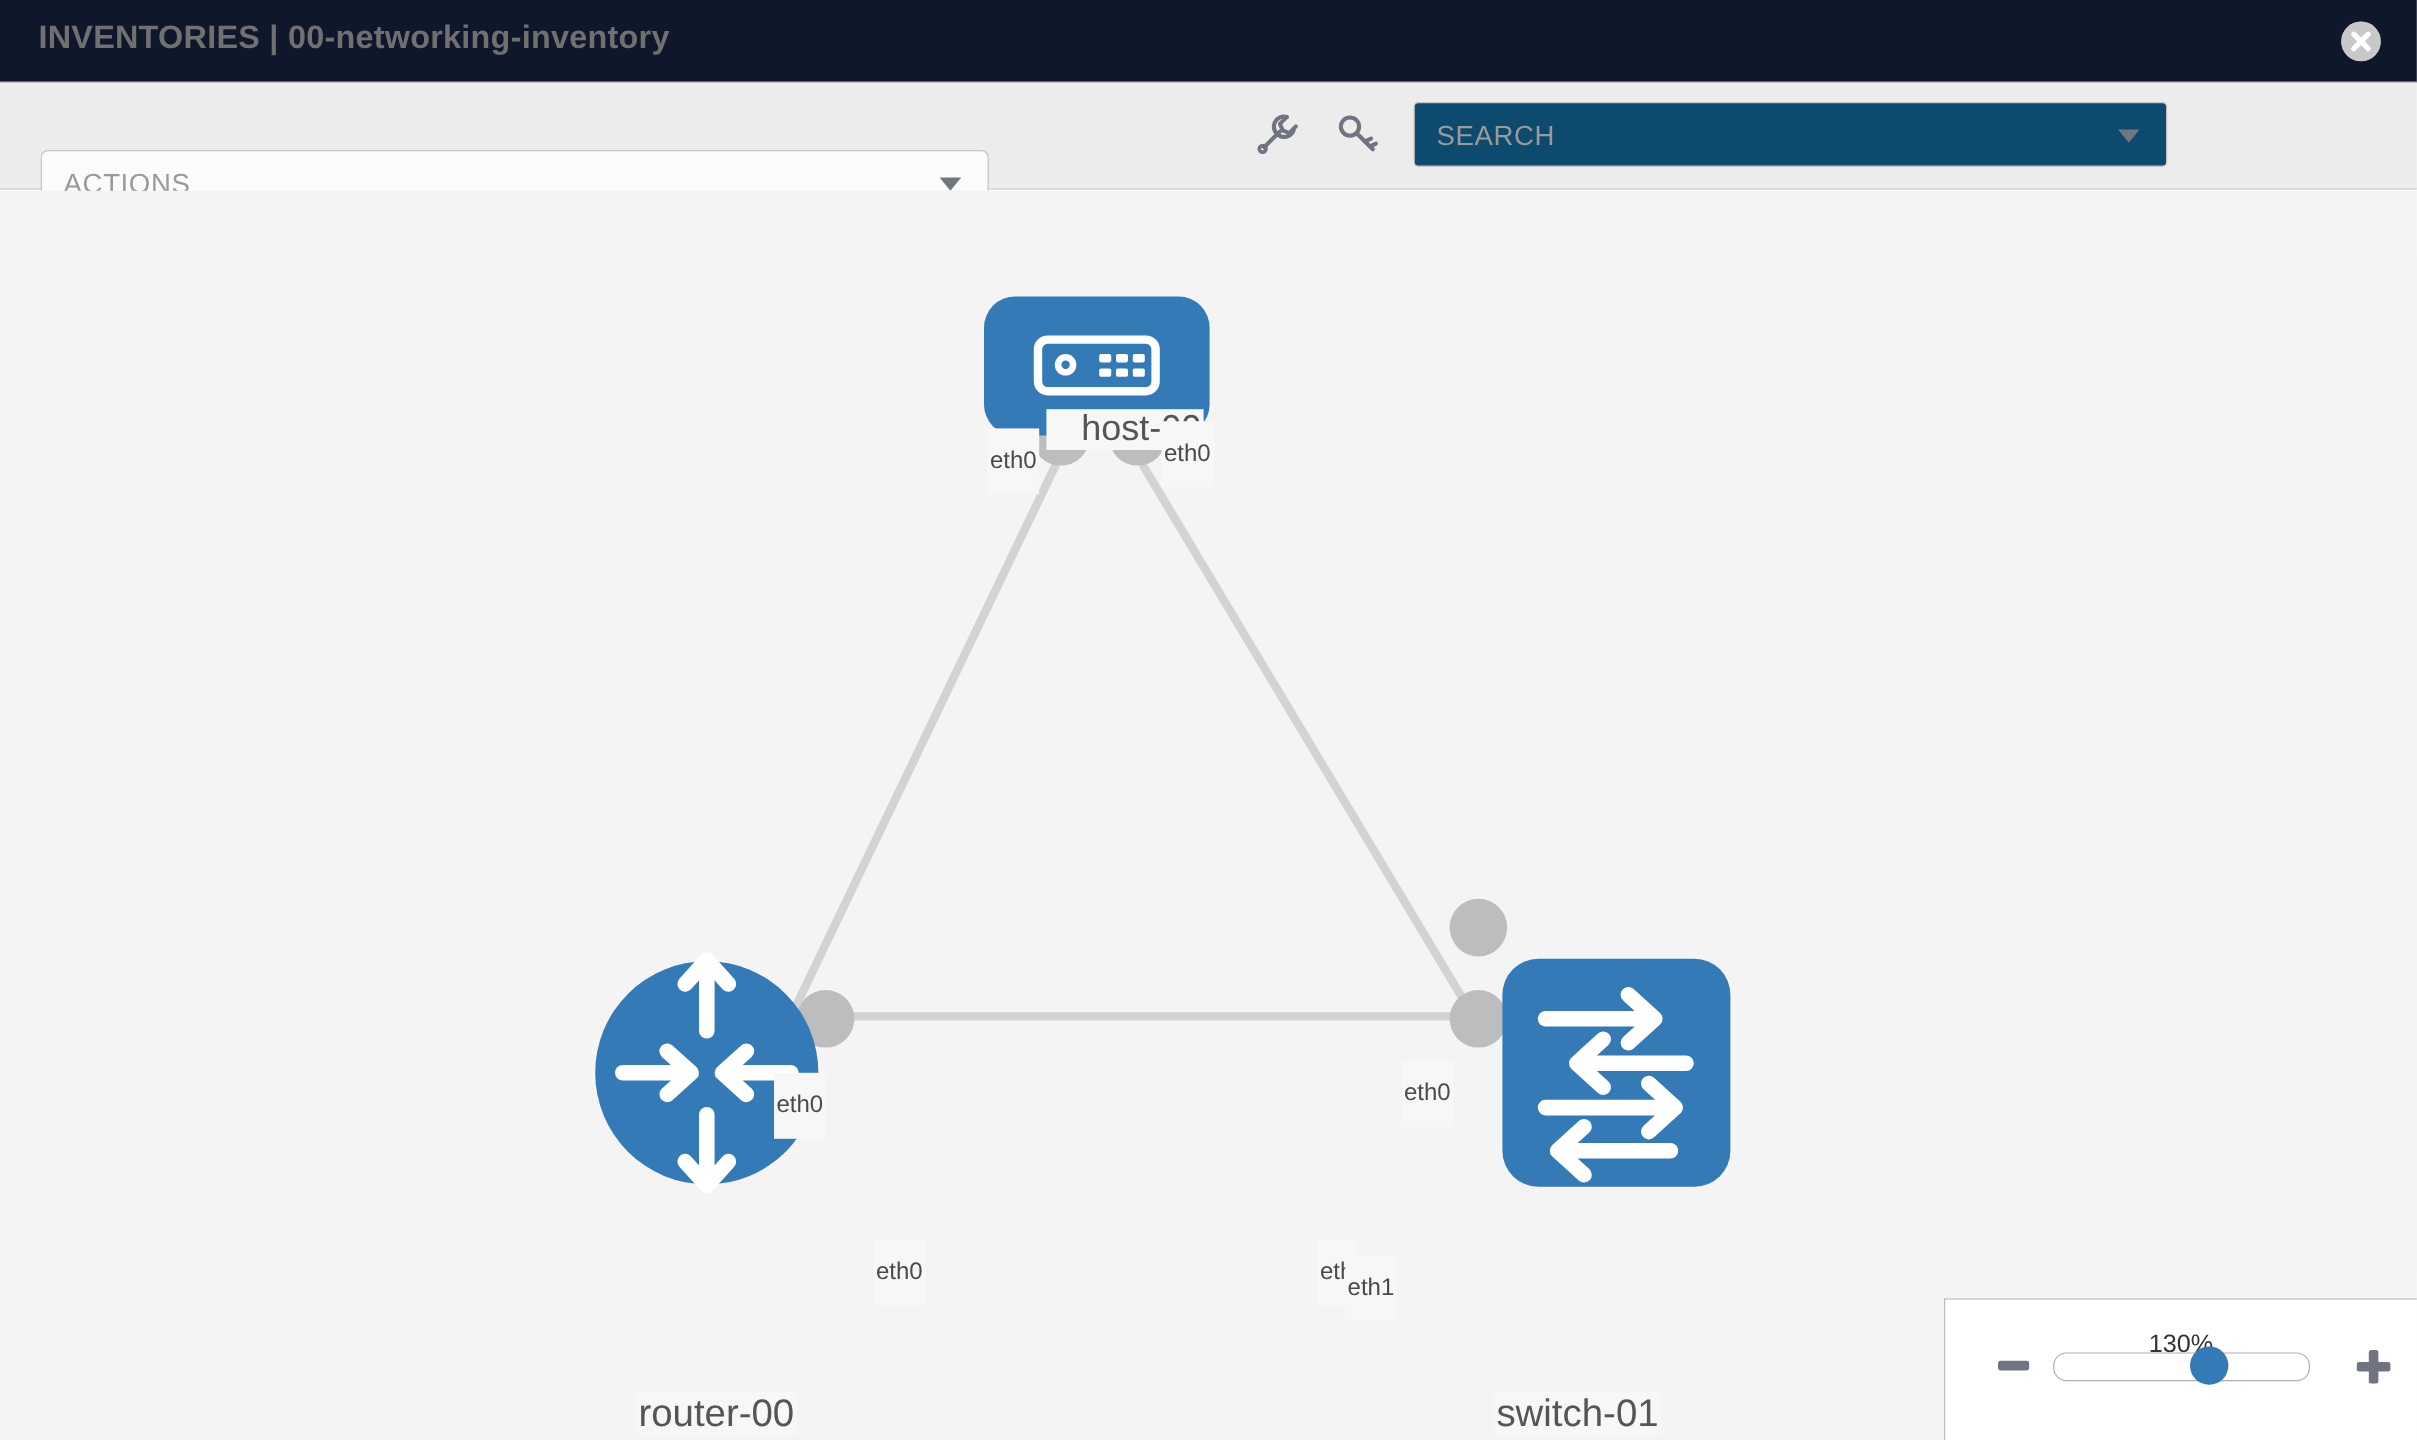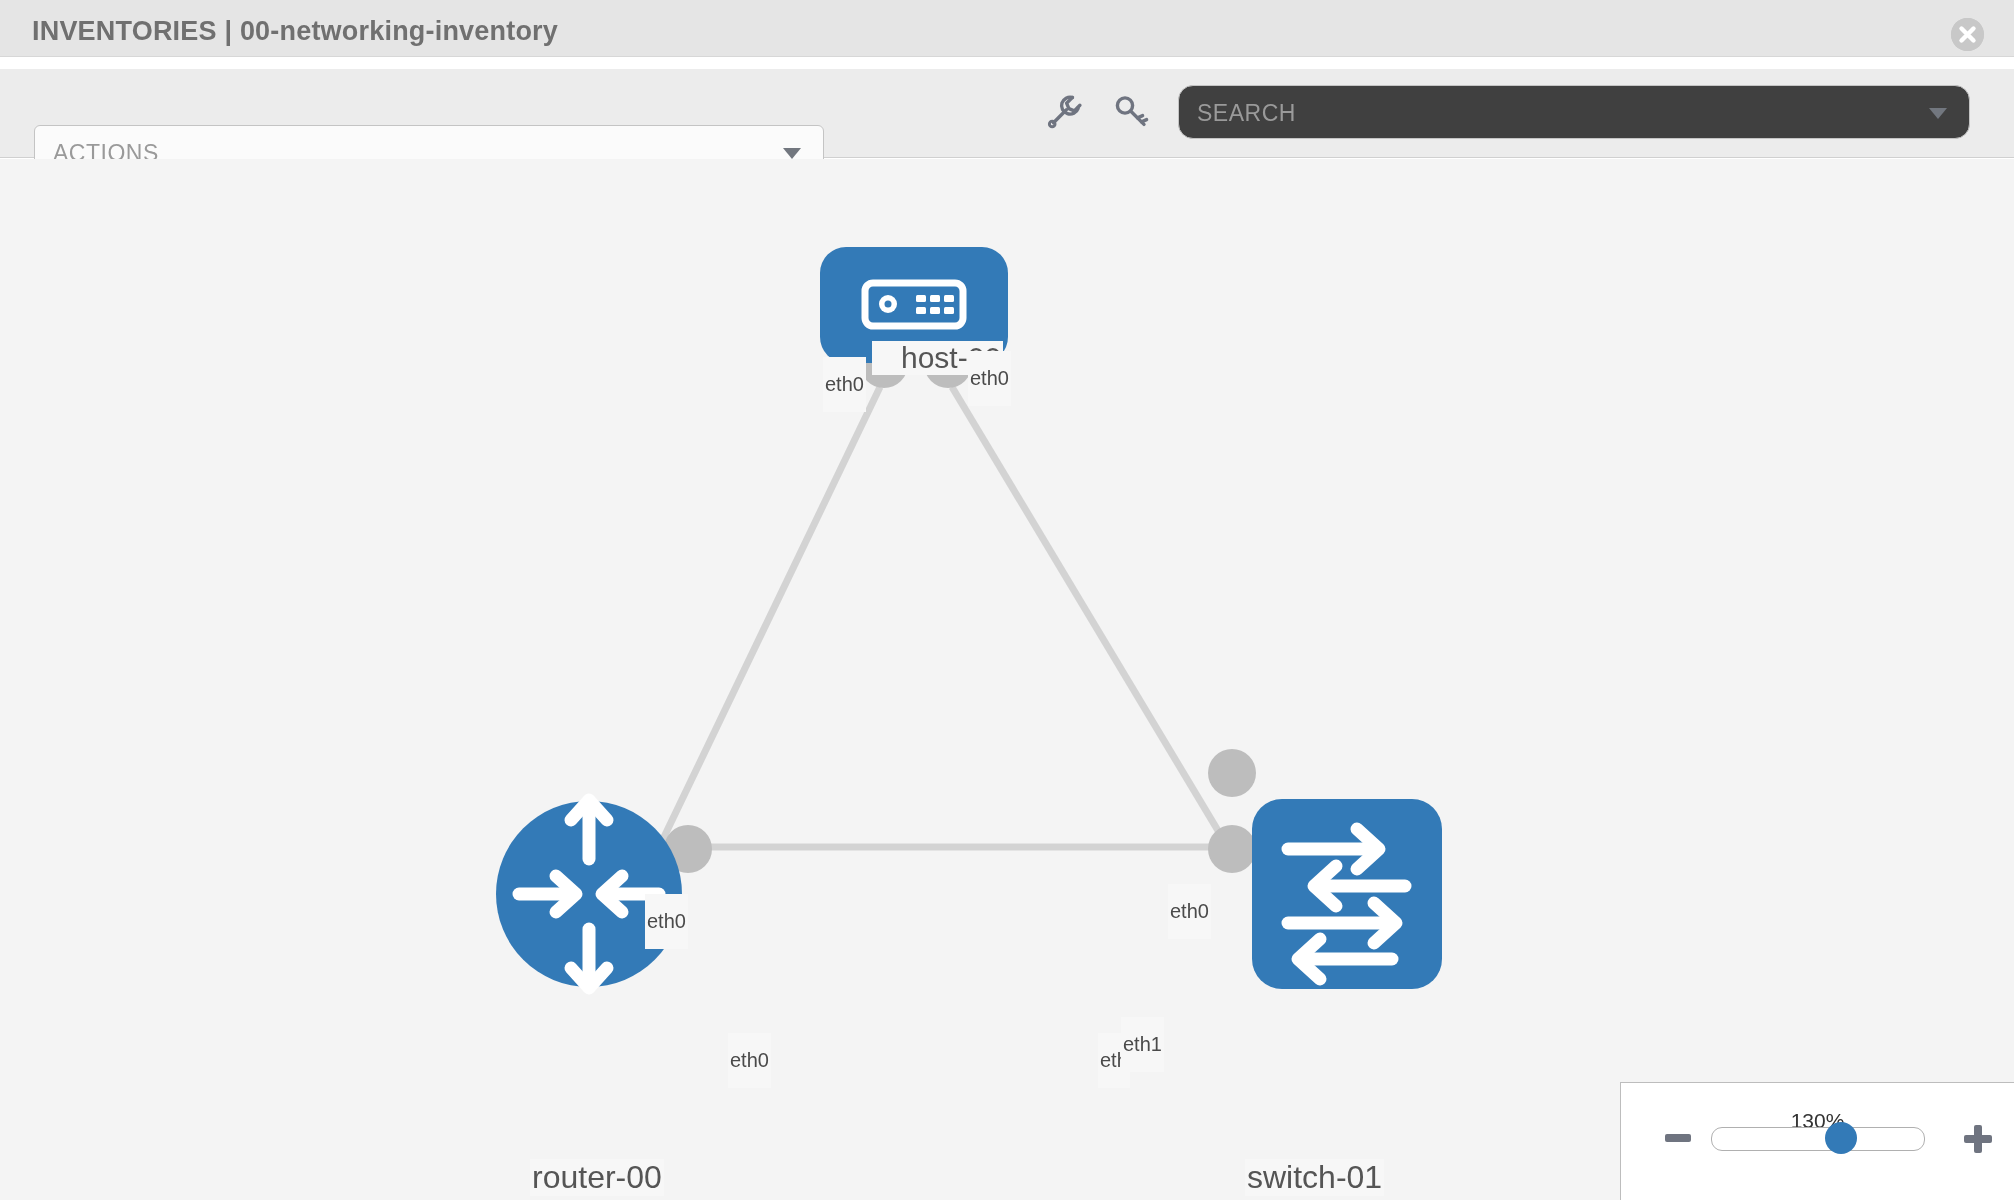--- a/index.html
+++ b/index.html
@@ -13,22 +13,22 @@
     font-family: "Liberation Sans", sans-serif;
     overflow: hidden;
     position: relative;
   }
 
   
   .header {
     position: absolute;
     left: 0; top: 0;
     width: 2014px;
-    height: 57px;
-    background: #e5e5e5;
+    height: 69px;
+    background: #0f172a;
     border-bottom: 1px solid #d7d7d7;
     box-sizing: border-box;
   }
   .page-title {
     position: absolute;
     left: 32px;
     top: 16px;
     font-size: 27px;
     font-weight: bold;
     color: #707070;
@@ -95,25 +95,25 @@
     height: 44px;
     cursor: pointer;
   }
   .tool-icon.wrench { left: 1042px; }
   .tool-icon.key    { left: 1110px; }
 
   .search-box {
     position: absolute;
     left: 1178px;
     top: 85px;
-    width: 792px;
+    width: 628px;
     height: 54px;
-    background: #404040;
+    background: #0c4a6e;
     border: 1px solid #c4c4c4;
-    border-radius: 15px;
+    border-radius: 4px;
     box-sizing: border-box;
     cursor: text;
   }
   .search-box .label {
     position: absolute;
     left: 18px;
     top: 14px;
     font-size: 23px;
     color: #9a9a9a;
     letter-spacing: 0.5px;
@@ -341,21 +341,21 @@
   <div class="node-label" style="left:872px; top:182px; font-size:30px;padding-left:29px;">host-00</div>
   <div class="node-label" style="left:530px; top:1000px;">router-00</div>
   <div class="node-label" style="left:1245px; top:1000px;">switch-01</div>
 
   <div class="edge-label" style="left:823px; top:198px;">eth0</div>
   <div class="edge-label" style="left:968px; top:192px;">eth0</div>
   <div class="edge-label" style="left:645px; top:735px;">eth0</div>
   <div class="edge-label" style="left:1168px; top:725px;">eth0</div>
   <div class="edge-label" style="left:728px; top:874px;">eth0</div>
   <div class="edge-label" style="left:1098px; top:874px;">eth</div>
-  <div class="edge-label" style="left:1121px; top:858px;">eth1</div>
+  <div class="edge-label" style="left:1121px; top:887px;">eth1</div>
 </div>
 
 <div class="zoom-panel">
   <div class="zoom-value">130%</div>
   <div class="zoom-minus"></div>
   <div class="zoom-track">
     <div class="zoom-handle" id="zoom-handle" style="left: 112.84px;"></div>
   </div>
   <div class="zoom-plus"></div>
 </div>

